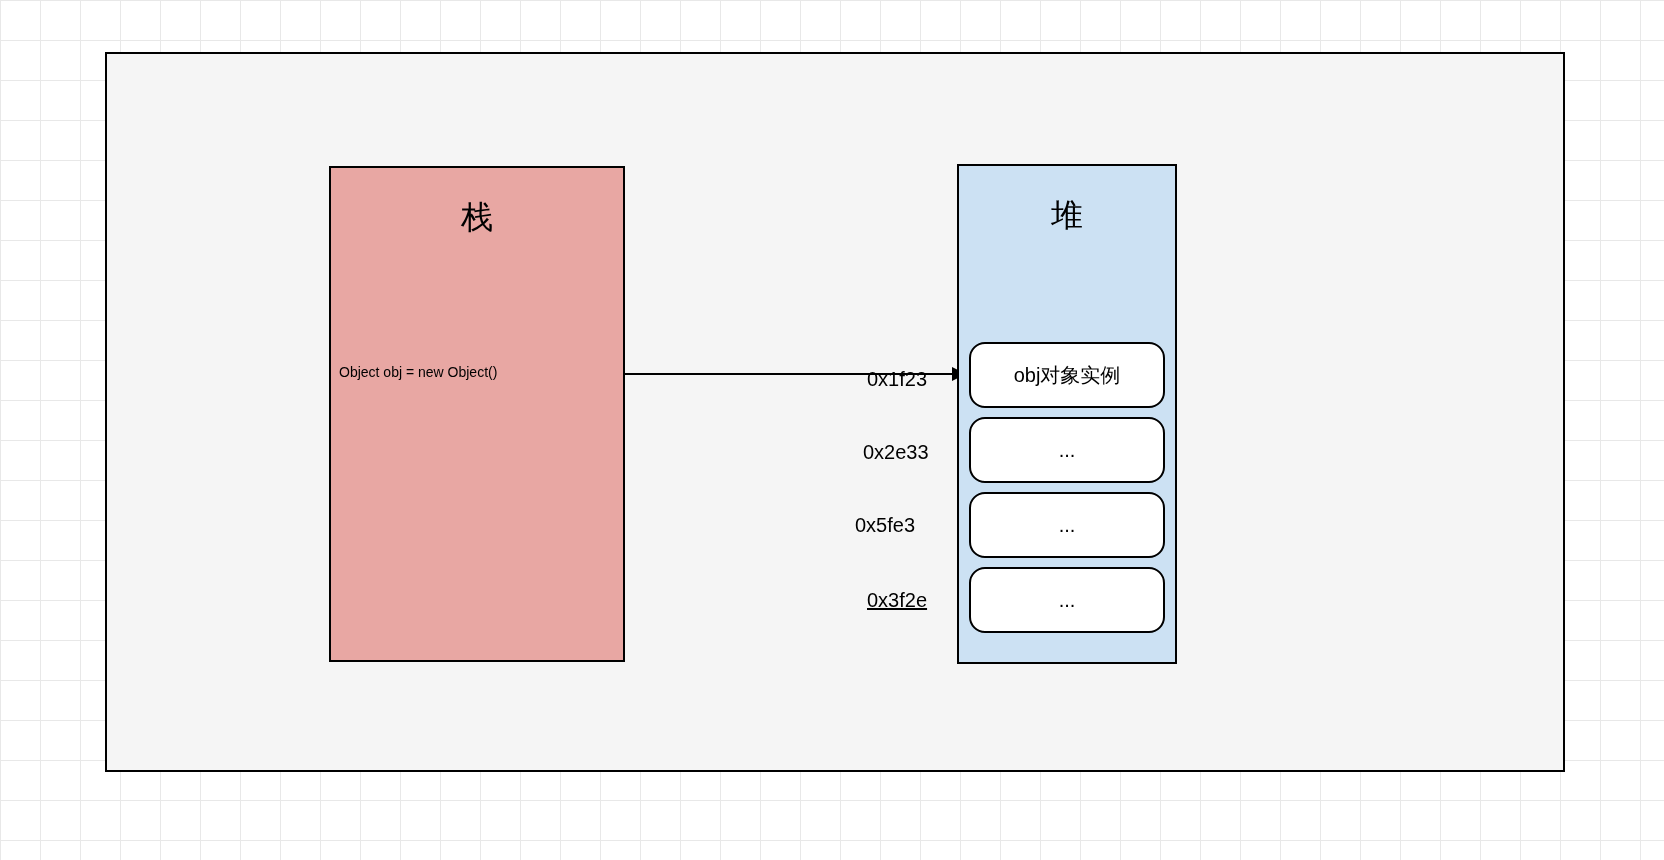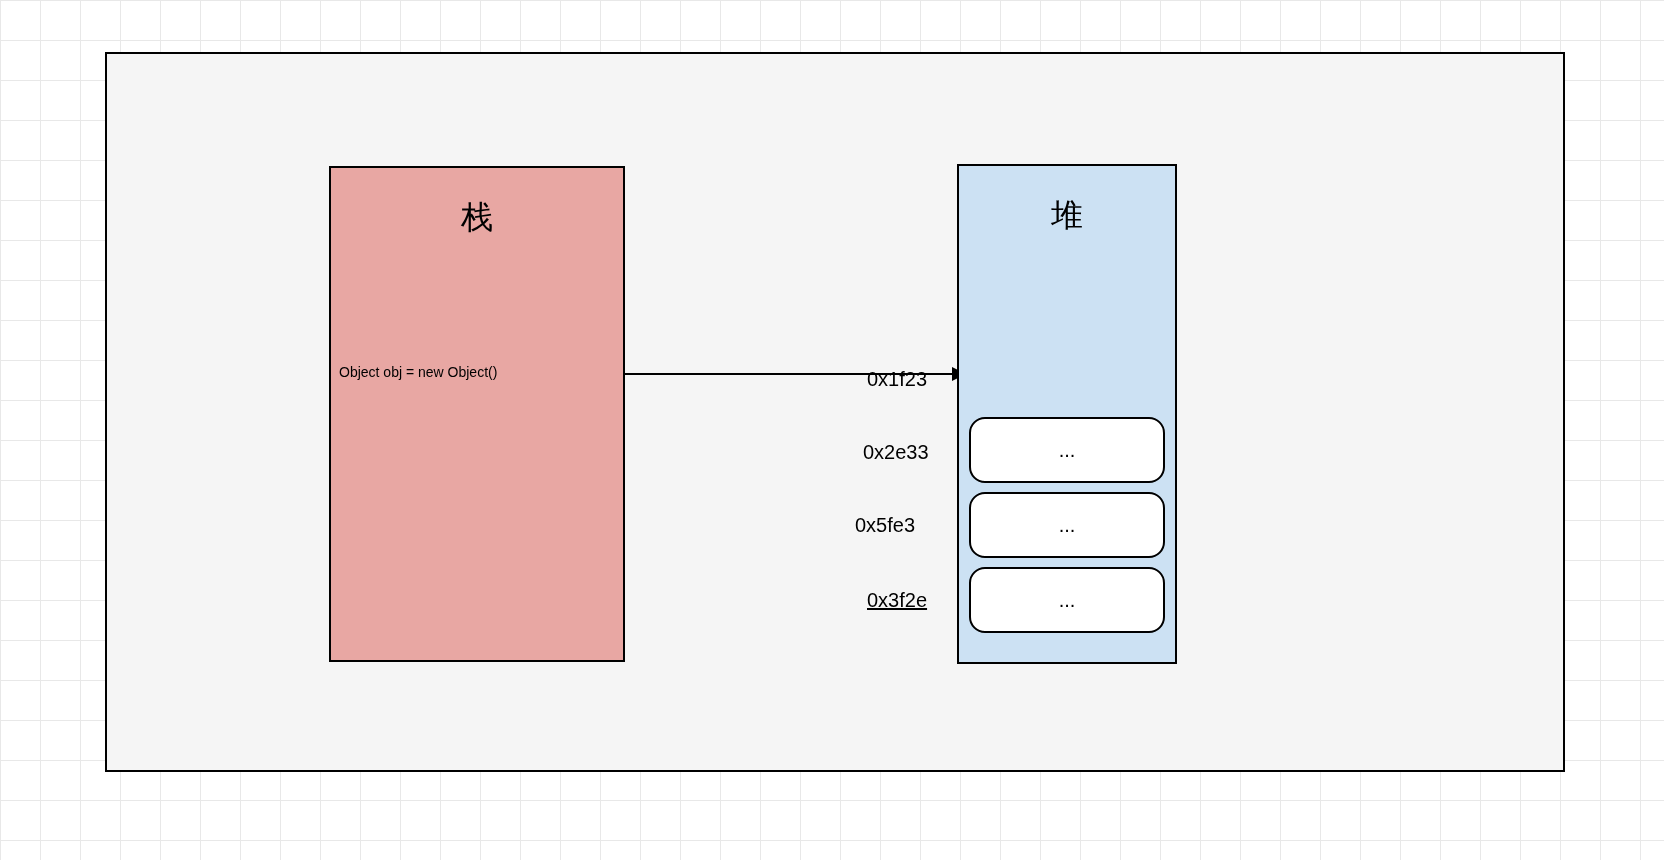--- a/index.html
+++ b/index.html
@@ -132,20 +132,23 @@
 
   <div class="addr addr-1">0x1f23</div>
   <div class="addr addr-2">0x2e33</div>
   <div class="addr addr-3">0x5fe3</div>
   <div class="addr addr-4">0x3f2e</div>
 
   <div class="heap-box">
     <div class="heap-title">堆</div>
   </div>
 
+  <div class="heap-cell cell-1">
+    <span>obj对象实例</span>
+  </div>
   <div class="heap-cell cell-2">
     <span>...</span>
   </div>
   <div class="heap-cell cell-3">
     <span>...</span>
   </div>
   <div class="heap-cell cell-4">
     <span>...</span>
   </div>
 

